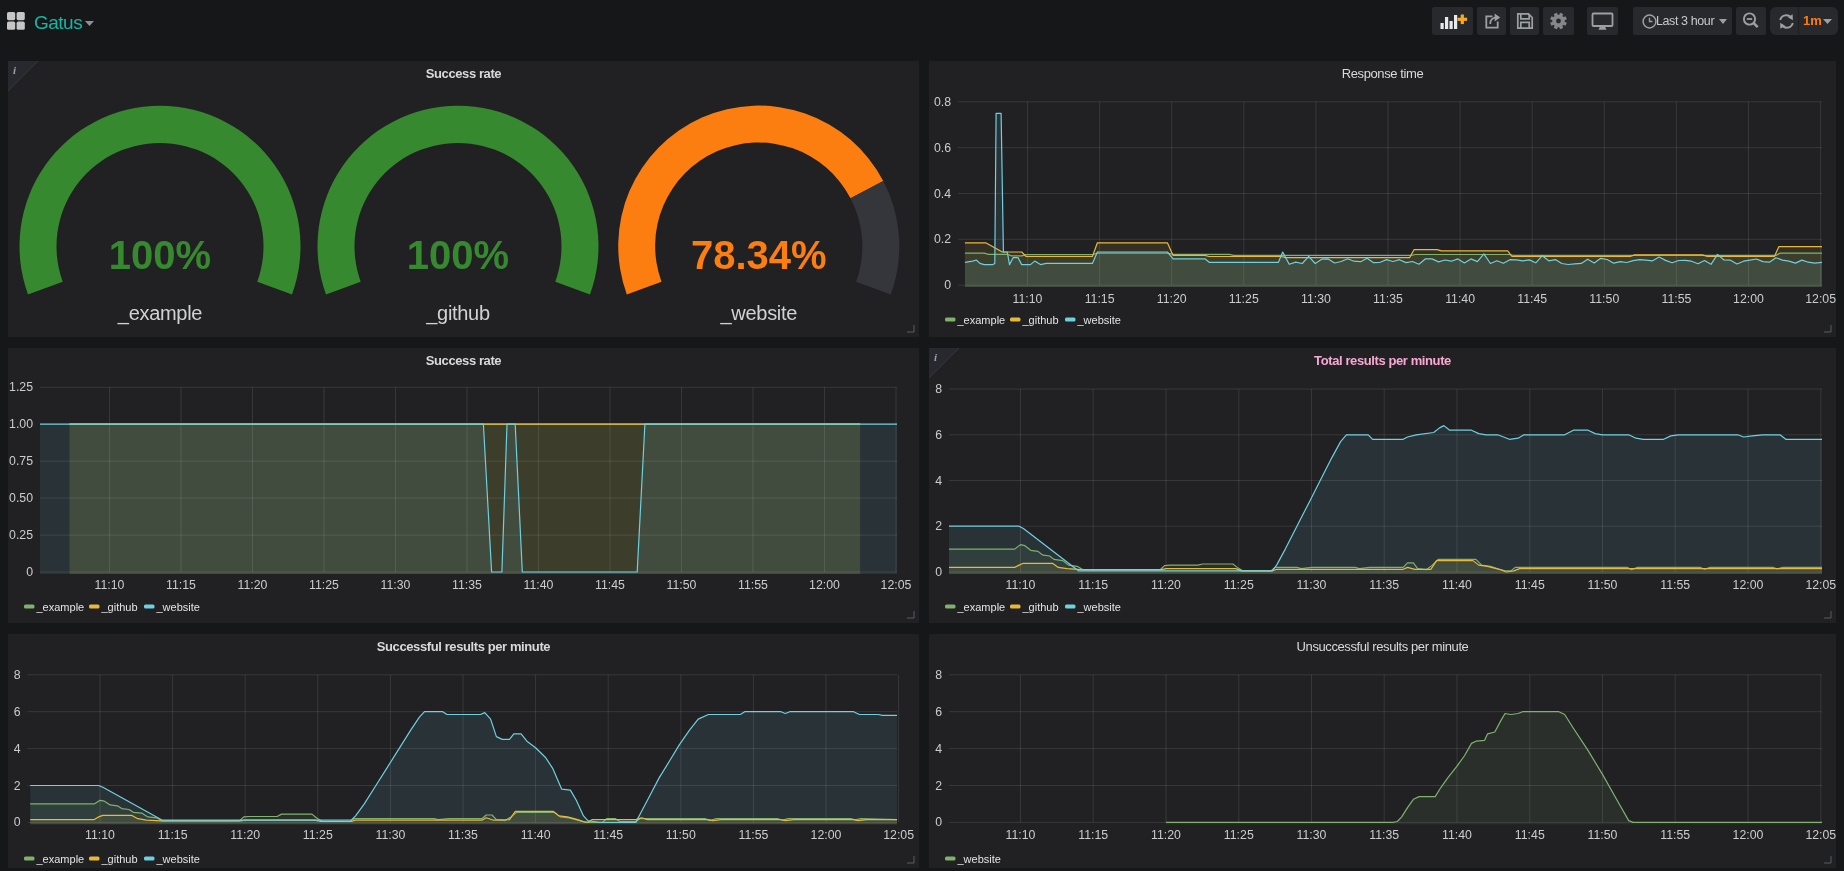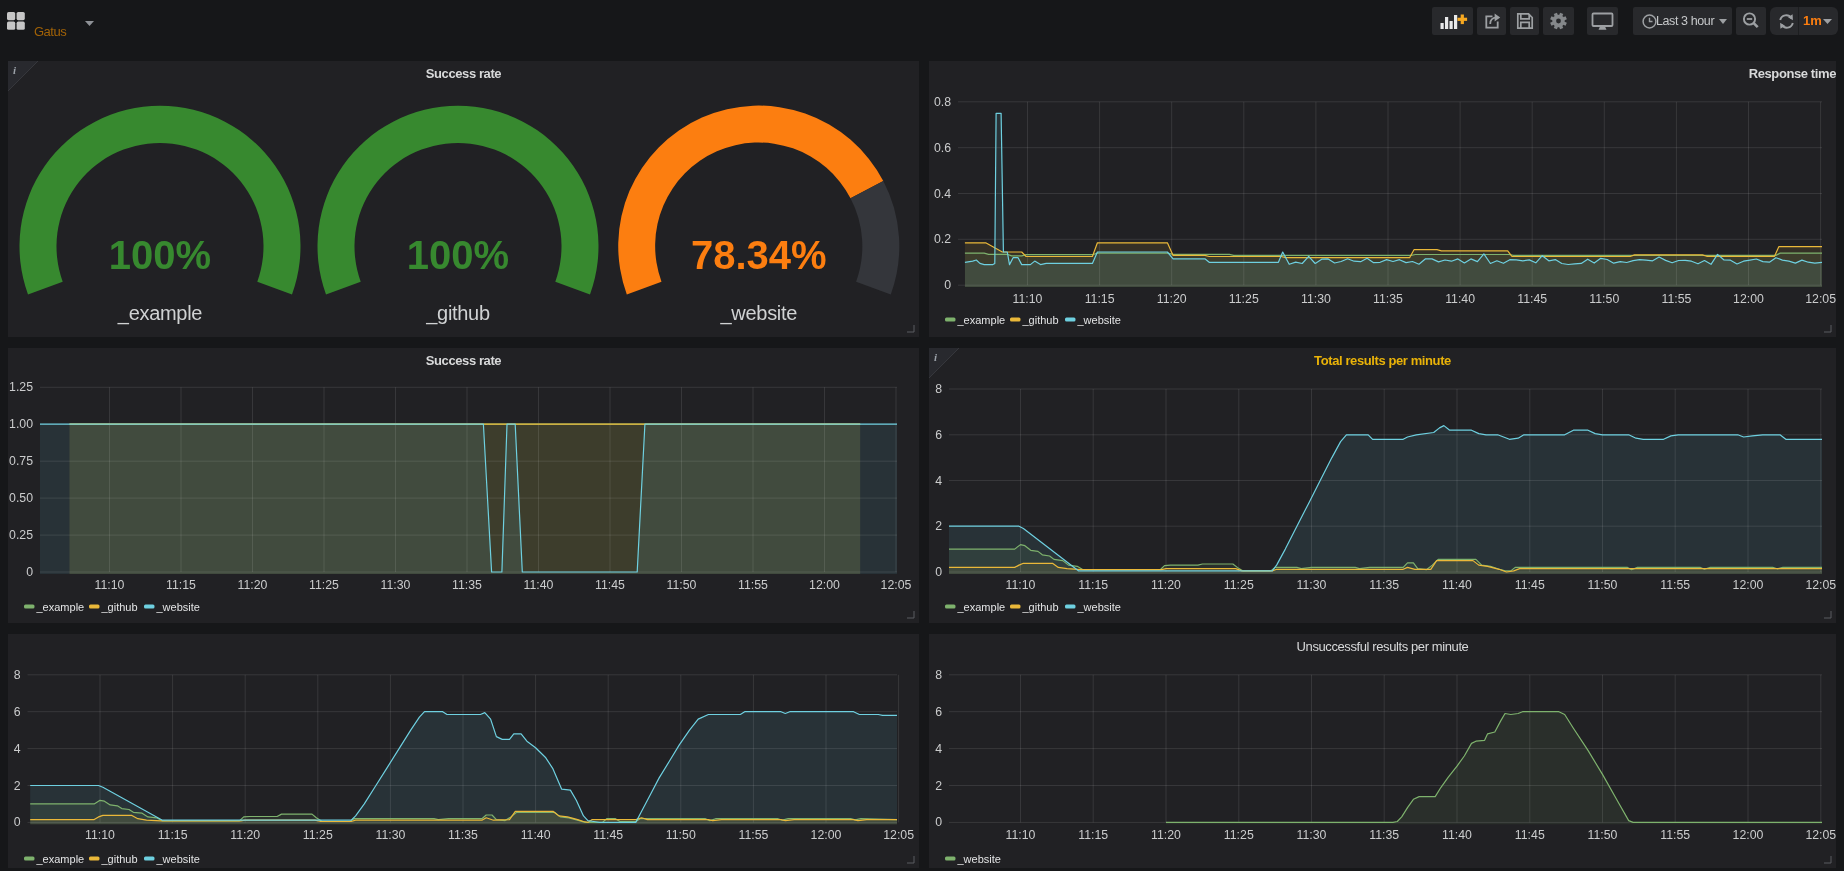--- a/index.html
+++ b/index.html
@@ -6,21 +6,21 @@
 
 <div style="position:absolute;left:0;top:0;width:1844px;height:52px;background:#161719">
   <svg width="18" height="18" viewBox="0 0 18 18" style="position:absolute;left:7px;top:12px">
     <g fill="#c6c6c6">
         <rect x="0" y="0" width="8.2" height="8.2" rx="1.6"></rect>
         <rect x="9.6" y="0" width="8.2" height="8.2" rx="1.6"></rect>
     <rect x="0" y="9.6" width="8.2" height="8.2" rx="1.6"></rect>
         <rect x="9.6" y="9.6" width="8.2" height="8.2" rx="1.6"></rect>
       </g>
     </svg>
-  <span style="position:absolute;left:34px;top:24px;font-size:13px;letter-spacing:-0.5px;color:#a16207">Gatus</span>
+  <span style="position:absolute;left:34px;top:12px;font-size:19px;letter-spacing:-0.5px;color:#14b8a6">Gatus</span>
   <svg width="9" height="5" viewBox="0 0 9 5" style="position:absolute;left:85px;top:21px">
       <polygon points="0,0 9,0 4.5,5" fill="#8e9196"></polygon>
     </svg>
   <div style="position:absolute;left:1432px;top:7px;width:41px;height:28px;background:#28292c;border-radius:2px"><svg width="41" height="28" viewBox="0 0 41 28">
         <g fill="#e8e9ea">
 <rect x="8.5" y="16" width="3.2" height="6"></rect>
           <rect x="13" y="10" width="3.2" height="12"></rect>
 <rect x="17.5" y="14" width="3.2" height="8"></rect>
           <rect x="22" y="8" width="3.2" height="14"></rect>
         </g>
@@ -103,21 +103,21 @@
 <path d="M 875.3,120.1 A 140.5,140.5 0 0 1 882.8,233.4 L 848.1,220.7 A 103.5,103.5 0 0 0 842.5,137.3 Z" fill="#34363b"></path>
 <text x="750.8" y="208" text-anchor="middle" font-size="40" font-weight="700" fill="#fc7e10">78.34%</text>
 <text x="750.8" y="258.5" text-anchor="middle" font-size="20" letter-spacing="-0.3" fill="#d0d2d3">_website</text>
       <polygon points="0,0 30,0 0,30" fill="#28292e"></polygon>
       <line x1="30" y1="0" x2="0" y2="30" stroke="#36373c" stroke-width="1"></line>
       <text x="5" y="13" font-size="11" font-style="italic" font-family="Liberation Serif,serif" fill="#9ba1a8" font-weight="700">i</text>
       <path d="M 899,271 L 906,271 L 906,264" fill="none" stroke="#5a5c60" stroke-width="1"></path>
     </svg>
   </div>
 <div style="position:absolute;left:929px;top:61px;width:907px;height:276px;background:#212124">
-    <div style="position:absolute;left:0;top:5px;width:907px;text-align:right;font-size:13px;letter-spacing:-0.4px;font-weight:700;color:#d8d9da">Response time</div>
+    <div style="position:absolute;left:0;top:5px;width:907px;text-align:center;font-size:13px;letter-spacing:-0.4px;font-weight:400;color:#d8d9da">Response time</div>
     <svg width="907" height="276" style="position:absolute;left:0;top:0">
       <clipPath id="cp2">
         <rect x="29" y="37.8" width="864" height="188.39999999999998"></rect>
       </clipPath>
       <g clip-path="url(#cp2)">
         <polygon points="35.9,226.2 35.9,192.1 55.2,192.1 59.6,193.3 78.3,193.3 82.6,194.9 92.7,194.9 97.1,193.7 163.4,193.7 168.4,192.1 238.4,192.1 244.1,193.3 300.4,193.3 304.7,194.4 482.1,194.4 486.4,193.5 580.1,193.5 584.5,194.4 846.9,194.4 851.2,192.1 894.5,192.1 894.5,226.2" fill="#7EB26D" fill-opacity="0.1"></polygon>
         <polygon points="35.9,226.2 35.9,181.8 56.7,181.8 73.3,191.0 92.7,191.0 97.1,195.5 163.4,195.5 168.4,181.8 238.4,181.8 244.1,194.4 275.9,194.4 280.2,195.5 352.3,195.5 356.6,196.7 480.6,196.7 485.0,188.7 508.0,188.7 512.4,189.8 578.7,189.8 583.0,195.5 701.3,195.5 705.6,193.9 773.4,193.9 777.7,195.3 845.5,195.3 849.8,185.7 894.5,185.7 894.5,226.2" fill="#EAB839" fill-opacity="0.1"></polygon>
         <polygon points="35.9,226.2 35.9,201.3 43.7,200.1 47.3,199.0 50.9,202.4 55.2,203.6 63.9,203.6 65.8,202.4 67.1,52.3 72.1,52.3 74.4,191.0 78.3,191.0 80.5,203.6 84.1,196.7 89.1,196.7 92.7,203.6 101.4,203.6 105.7,200.1 111.5,203.6 117.2,202.4 163.4,202.4 168.4,191.0 238.4,191.0 244.1,197.8 275.9,197.8 280.2,201.3 349.4,201.3 353.7,191.0 360.2,203.3 366.7,201.1 373.2,202.5 379.7,195.4 386.2,202.5 392.7,198.2 399.2,197.9 405.6,202.0 412.1,200.5 418.6,197.8 425.1,200.2 431.6,200.7 438.1,197.3 444.6,201.7 451.1,201.3 457.6,198.6 464.0,200.5 470.5,198.7 477.0,201.6 483.5,200.5 490.0,203.2 496.5,197.8 503.0,197.9 509.5,200.9 516.0,199.0 522.4,200.2 528.9,197.9 535.4,202.0 541.9,197.9 548.4,200.6 554.9,192.9 561.4,202.5 567.9,199.8 574.4,202.3 580.8,198.7 587.3,198.8 593.8,199.9 600.3,198.9 606.8,201.8 613.3,194.7 619.8,199.8 626.3,198.6 632.8,202.5 639.3,203.5 645.7,202.8 652.2,202.4 658.7,198.2 665.2,202.1 671.7,197.3 678.2,198.5 684.7,202.2 691.2,200.7 697.7,201.5 704.1,199.6 710.6,198.6 717.1,199.1 723.6,199.8 730.1,196.0 736.6,199.4 743.1,201.8 749.6,199.5 756.1,199.3 762.5,200.2 769.0,202.8 775.5,199.5 782.0,203.3 788.5,193.4 795.0,199.0 801.5,199.2 808.0,203.0 814.5,200.2 820.9,199.1 827.4,198.0 833.9,200.6 840.4,201.2 846.9,196.7 853.4,199.1 859.9,200.1 866.4,202.1 872.9,199.1 879.3,201.2 885.8,202.2 894.5,201.3 894.5,226.2" fill="#6ED0E0" fill-opacity="0.1"></polygon>
       </g>
 <line x1="29" y1="224.2" x2="893" y2="224.2" stroke="rgba(255,255,255,0.10)" stroke-width="1"></line>
@@ -223,21 +223,21 @@
 <rect x="16" y="256.5" width="10.5" height="4" rx="1.5" fill="#7EB26D"></rect>
 <text x="28.5" y="262.5" font-size="11" fill="#e3e4e5">_example</text>
 <rect x="81" y="256.5" width="10.5" height="4" rx="1.5" fill="#EAB839"></rect>
 <text x="93.5" y="262.5" font-size="11" fill="#e3e4e5">_github</text>
 <rect x="136" y="256.5" width="10.5" height="4" rx="1.5" fill="#6ED0E0"></rect>
 <text x="148.5" y="262.5" font-size="11" fill="#e3e4e5">_website</text>
 <path d="M 899,270 L 906,270 L 906,263" fill="none" stroke="#5a5c60" stroke-width="1"></path>
     </svg>
   </div>
 <div style="position:absolute;left:929px;top:348px;width:907px;height:275px;background:#212124">
-    <div style="position:absolute;left:0;top:5px;width:907px;text-align:center;font-size:13px;letter-spacing:-0.4px;font-weight:700;color:#eab308">Total results per minute</div>
+    <div style="position:absolute;left:0;top:5px;width:907px;text-align:center;font-size:13px;letter-spacing:-0.4px;font-weight:700;color:#f9a8d4">Total results per minute</div>
     <svg width="907" height="275" style="position:absolute;left:0;top:0">
       <clipPath id="cp4">
         <rect x="20" y="38.0" width="873" height="188.0"></rect>
       </clipPath>
       <g clip-path="url(#cp4)">
         <polygon points="19.3,226.0 19.3,201.1 85.7,201.1 91.5,196.6 95.9,197.7 101.7,202.3 109.0,203.4 113.3,206.8 120.6,208.0 125.0,211.4 133.7,212.6 139.5,217.1 148.2,218.3 154.1,221.7 231.2,221.7 235.5,217.6 241.4,217.1 269.0,217.1 273.4,216.0 303.9,216.0 308.3,219.4 314.1,222.9 341.8,222.9 346.1,219.4 367.9,219.4 372.3,220.6 382.5,219.4 426.2,219.4 430.5,220.6 440.7,219.4 474.2,219.4 478.5,214.8 484.4,214.8 488.7,220.6 497.4,221.7 503.3,217.1 509.1,211.4 546.9,211.4 552.7,217.1 561.5,218.3 571.7,221.7 576.0,222.9 581.8,222.9 586.2,219.4 698.2,219.4 702.6,221.7 708.4,219.4 771.0,219.4 775.4,221.3 781.2,219.4 843.7,219.4 848.1,220.8 853.9,219.4 894.7,219.4 894.7,226.0" fill="#7EB26D" fill-opacity="0.1"></polygon>
         <polygon points="19.3,226.0 19.3,219.4 85.7,219.4 90.0,217.1 94.4,215.3 123.5,215.3 129.3,219.4 138.1,220.6 152.6,221.7 232.6,221.7 237.0,220.6 306.8,220.6 312.7,222.9 343.2,222.9 347.6,221.3 474.2,221.3 478.5,219.4 485.8,221.3 501.8,221.3 507.6,212.6 544.0,212.6 549.8,217.1 558.6,218.3 570.2,221.3 577.5,224.0 584.7,222.9 590.6,220.6 894.7,220.6 894.7,226.0" fill="#EAB839" fill-opacity="0.1"></polygon>
         <polygon points="19.3,226.0 19.3,178.2 90.0,178.2 94.4,180.5 149.7,222.9 343.2,222.9 347.6,217.1 356.3,201.1 367.9,178.2 379.6,155.4 391.2,132.5 402.9,109.6 411.6,93.6 417.4,86.8 439.2,86.8 443.6,91.3 474.2,91.3 478.5,89.0 487.3,86.8 504.7,84.5 510.5,79.9 514.9,77.6 520.7,82.2 542.5,82.2 549.8,85.6 557.1,86.8 568.7,86.8 574.6,89.0 580.4,91.3 589.1,90.2 594.9,86.8 635.7,86.8 644.4,82.2 659.0,82.2 666.2,85.6 673.5,86.8 699.7,86.8 707.0,90.2 714.2,91.3 734.6,91.3 741.9,87.9 749.2,86.8 808.8,86.8 814.6,89.0 823.4,87.9 833.6,86.8 851.0,86.8 856.8,91.3 894.7,91.3 894.7,226.0" fill="#6ED0E0" fill-opacity="0.1"></polygon>
       </g>
 <line x1="20" y1="224.0" x2="893" y2="224.0" stroke="rgba(255,255,255,0.10)" stroke-width="1"></line>
@@ -285,20 +285,21 @@
 <text x="93.5" y="262.5" font-size="11" fill="#e3e4e5">_github</text>
 <rect x="136" y="256.5" width="10.5" height="4" rx="1.5" fill="#6ED0E0"></rect>
 <text x="148.5" y="262.5" font-size="11" fill="#e3e4e5">_website</text>
 <polygon points="0,0 30,0 0,30" fill="#28292e"></polygon>
       <line x1="30" y1="0" x2="0" y2="30" stroke="#36373c" stroke-width="1"></line>
       <text x="5" y="13" font-size="11" font-style="italic" font-family="Liberation Serif,serif" fill="#9ba1a8" font-weight="700">i</text>
       <path d="M 895,270 L 902,270 L 902,263" fill="none" stroke="#5a5c60" stroke-width="1"></path>
     </svg>
   </div>
 <div style="position:absolute;left:8px;top:634px;width:911px;height:234px;background:#212124">
+    <div style="position:absolute;left:0;top:5px;width:911px;text-align:center;font-size:13px;letter-spacing:-0.4px;font-weight:700;color:#d8d9da">Successful results per minute</div>
     <svg width="911" height="234" style="position:absolute;left:0;top:0">
       <clipPath id="cp5">
         <rect x="19.5" y="37.8" width="869.5" height="152.60000000000002"></rect>
       </clipPath>
       <g clip-path="url(#cp5)">
         <polygon points="22.2,190.4 22.2,169.9 86.2,169.9 92.0,166.3 96.4,167.2 102.2,170.9 109.4,171.8 113.8,174.6 121.0,175.5 125.4,178.3 134.1,179.2 139.9,182.9 148.6,183.8 154.4,186.9 231.4,186.9 235.7,182.9 241.6,182.5 269.1,182.5 273.5,180.1 304.0,180.1 308.3,183.8 314.2,187.5 341.7,187.5 346.1,184.7 426.0,184.7 430.3,185.6 440.5,184.7 473.9,184.7 478.2,181.0 484.0,181.0 488.4,185.6 497.1,186.6 502.9,182.9 508.7,178.3 546.5,178.3 552.3,182.9 561.0,183.8 571.2,186.6 577.0,188.4 594.4,188.4 598.7,184.7 607.5,184.7 611.8,187.5 627.8,187.5 632.1,184.7 697.5,184.7 701.8,186.6 707.6,184.7 770.1,184.7 774.4,186.2 780.2,184.7 842.7,184.7 847.0,185.8 852.8,184.7 891.6,185.6 891.6,190.4" fill="#7EB26D" fill-opacity="0.1"></polygon>
         <polygon points="22.2,190.4 22.2,185.6 86.2,185.6 90.5,182.9 94.9,181.4 123.9,181.4 129.8,184.7 138.5,186.2 153.0,186.9 232.8,186.9 237.2,186.2 306.9,186.2 312.7,187.5 343.2,187.5 347.6,186.2 473.9,186.2 478.2,183.8 485.5,186.2 501.5,185.6 507.3,177.3 545.0,177.3 550.8,181.9 559.5,182.9 569.7,185.6 575.5,187.5 579.9,188.4 584.2,185.6 627.8,185.6 633.6,183.8 639.4,185.6 700.4,185.6 704.7,186.6 713.5,185.6 773.0,185.6 777.3,186.6 786.1,185.6 845.6,185.6 849.9,186.6 858.7,185.6 891.6,185.6 891.6,190.4" fill="#EAB839" fill-opacity="0.1"></polygon>
         <polygon points="22.2,190.4 22.2,151.5 90.5,151.5 94.9,153.3 154.4,186.2 343.2,186.2 347.6,181.9 356.3,169.9 367.9,151.5 379.5,133.1 391.1,114.6 402.7,96.1 411.4,83.2 416.5,77.7 434.7,77.7 439.0,80.5 472.4,80.5 476.8,78.6 482.6,85.1 488.4,102.6 494.2,105.4 501.5,105.4 505.8,99.8 513.1,99.8 518.9,107.2 527.6,113.7 537.8,123.8 545.0,134.9 553.7,155.2 562.4,156.1 568.3,166.3 575.5,181.9 579.9,186.6 585.7,187.5 591.5,188.4 627.8,188.4 633.6,177.3 642.3,160.7 651.0,144.1 661.2,127.5 671.3,110.9 681.5,96.1 690.2,85.1 700.4,80.5 732.3,80.5 736.7,77.7 773.0,77.7 777.3,79.5 781.7,77.7 845.6,77.7 851.4,80.5 870.3,80.5 874.6,81.4 891.6,81.4 891.6,190.4" fill="#6ED0E0" fill-opacity="0.1"></polygon>
       </g>
 <line x1="19.5" y1="188.4" x2="889" y2="188.4" stroke="rgba(255,255,255,0.10)" stroke-width="1"></line>

